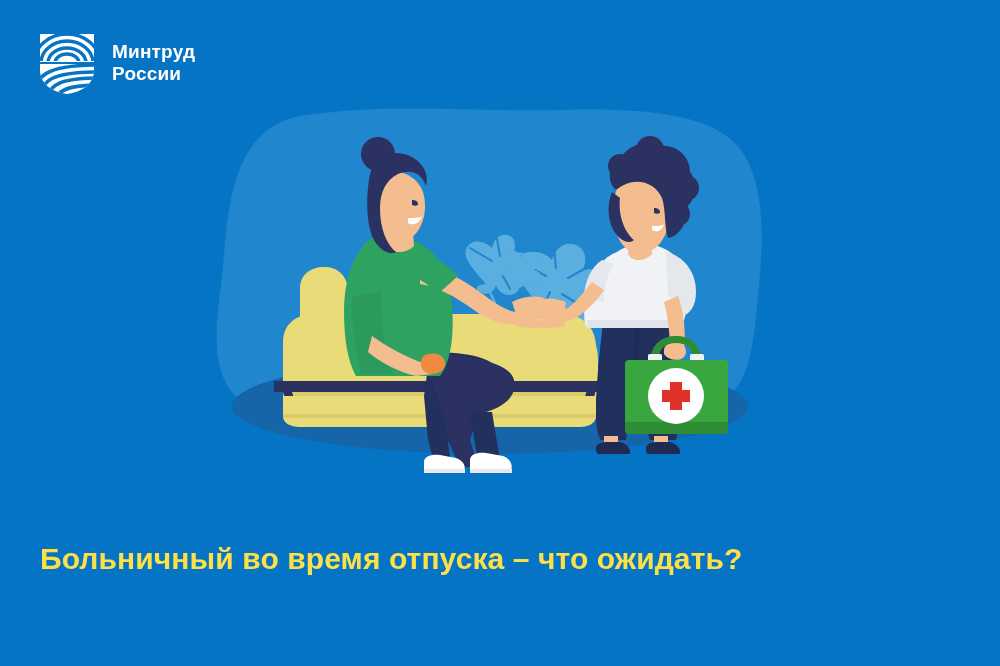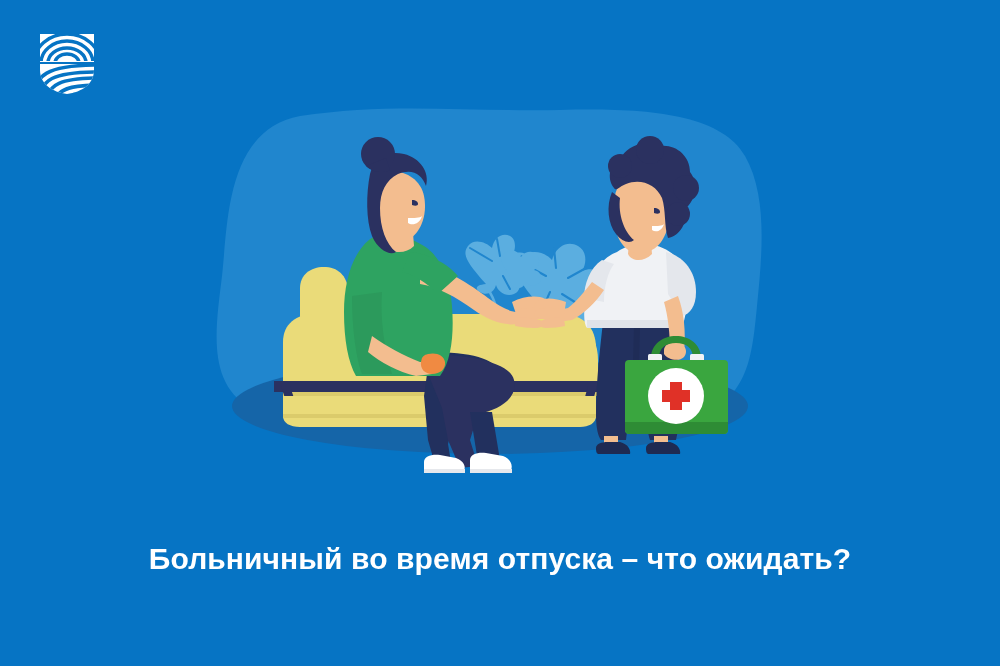--- a/index.html
+++ b/index.html
@@ -53,27 +53,27 @@
     height: 400px;
   }
   .illustration svg { display: block; width: 100%; height: 100%; }
 
   
   .caption {
     position: absolute;
     left: 0;
     right: 0;
     top: 540px;
-    text-align: center;
-    color: #ffffff;
+    text-align: left;
+    color: #fde047;
     font-size: 30px;
     font-weight: bold;
     letter-spacing: 0.1px;
     line-height: 1.25;
-    padding: 0 64px;
+    padding: 0 40px;
     box-sizing: border-box;
   }
 </style>
 </head>
 <body>
 
 <div class="poster">
 
   <div class="brand">
     <span>
@@ -99,20 +99,24 @@
             <path d="M-2 70 C-2 45 10 35 64 35"></path>
             <path d="M4 70 C4 50 16 42 64 42"></path>
             <path d="M12 70 C12 55 24 48 64 48"></path>
             <path d="M21 70 C21 60 33 55 64 55"></path>
             <path d="M31 70 C31 65 42 62 64 62"></path>
           </g>
 
           <path d="M-2 33 L64 33" stroke="#0674C4" stroke-width="2.2"></path>
         </g>
       </svg>
+    </span>
+    <span class="brand-text">
+      <span>Минтруд</span>
+      <span>России</span>
     </span>
   </div>
 
   <div class="illustration">
     <svg viewBox="0 0 1000 400" xmlns="http://www.w3.org/2000/svg" aria-hidden="true">
 
       <g>
         <path d="M300 20
                  C390 6 470 16 560 14
                  C640 12 720 16 745 60

